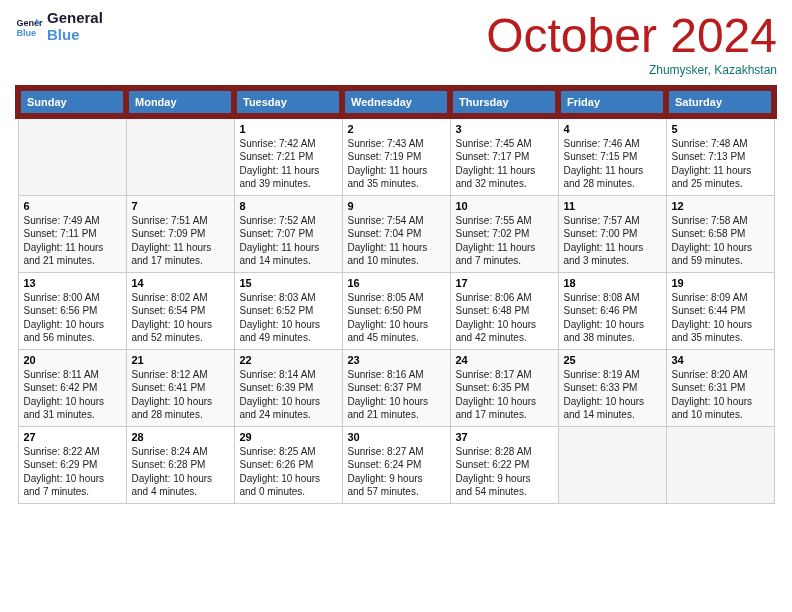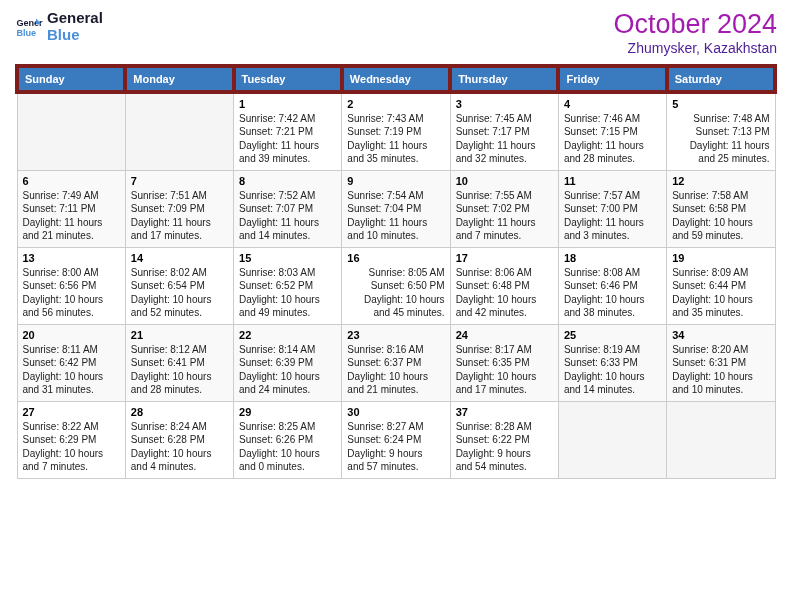--- a/index.html
+++ b/index.html
@@ -27,42 +27,42 @@
       gap: 4px;
     }
     .logo-icon {
       width: 28px;
       height: 28px;
     }
     .title-section {
       text-align: right;
     }
     .month-title {
-      font-size: 27px;
+      font-size: 48px;
       font-weight: 300;
-      color: #a21caf;
+      color: #b91c1c;
       line-height: 1.1;
     }
     .location {
-      font-size: 14px;
-      color: #4c1d95;
+      font-size: 12px;
+      color: #0f766e;
     }
     table {
       width: 100%;
       border-collapse: collapse;
       font-size: 10px;
     }
     thead tr th {
       background-color: #3a7abf;
       color: white;
       padding: 5px 6px;
       text-align: left;
       font-size: 11px;
       font-weight: bold;
-      border: 4px solid #7f1d1d;
+      border: 6px solid #7f1d1d;
     }
     tbody tr td {
       border: 1px solid #ccc;
       vertical-align: top;
       padding: 4px 5px;
       min-height: 70px;
       height: 76px;
       background: #fff;
     }
     tbody tr:nth-child(even) td {
@@ -145,21 +145,21 @@
           </td>
           <td>
             <span class="day-num">4</span>
             <div class="day-info" style="white-space: pre-line;">Sunrise: 7:46 AM
 Sunset: 7:15 PM
 Daylight: 11 hours
 and 28 minutes.</div>
           </td>
           <td>
             <span class="day-num">5</span>
-            <div class="day-info" style="white-space: pre-line; text-align: right;">Sunrise: 7:48 AM
+            <div class="day-info" style="white-space: pre-line;">Sunrise: 7:48 AM
 Sunset: 7:13 PM
 Daylight: 11 hours
 and 25 minutes.</div>
           </td>
         </tr>
         <tr>
           <td>
             <span class="day-num">6</span>
             <div class="day-info" style="white-space: pre-line;">Sunrise: 7:49 AM
 Sunset: 7:11 PM
@@ -226,21 +226,21 @@
           </td>
           <td>
             <span class="day-num">15</span>
             <div class="day-info" style="white-space: pre-line;">Sunrise: 8:03 AM
 Sunset: 6:52 PM
 Daylight: 10 hours
 and 49 minutes.</div>
           </td>
           <td>
             <span class="day-num">16</span>
-            <div class="day-info" style="white-space: pre-line; text-align: right;">Sunrise: 8:05 AM
+            <div class="day-info" style="white-space: pre-line;">Sunrise: 8:05 AM
 Sunset: 6:50 PM
 Daylight: 10 hours
 and 45 minutes.</div>
           </td>
           <td>
             <span class="day-num">17</span>
             <div class="day-info" style="white-space: pre-line;">Sunrise: 8:06 AM
 Sunset: 6:48 PM
 Daylight: 10 hours
 and 42 minutes.</div>

